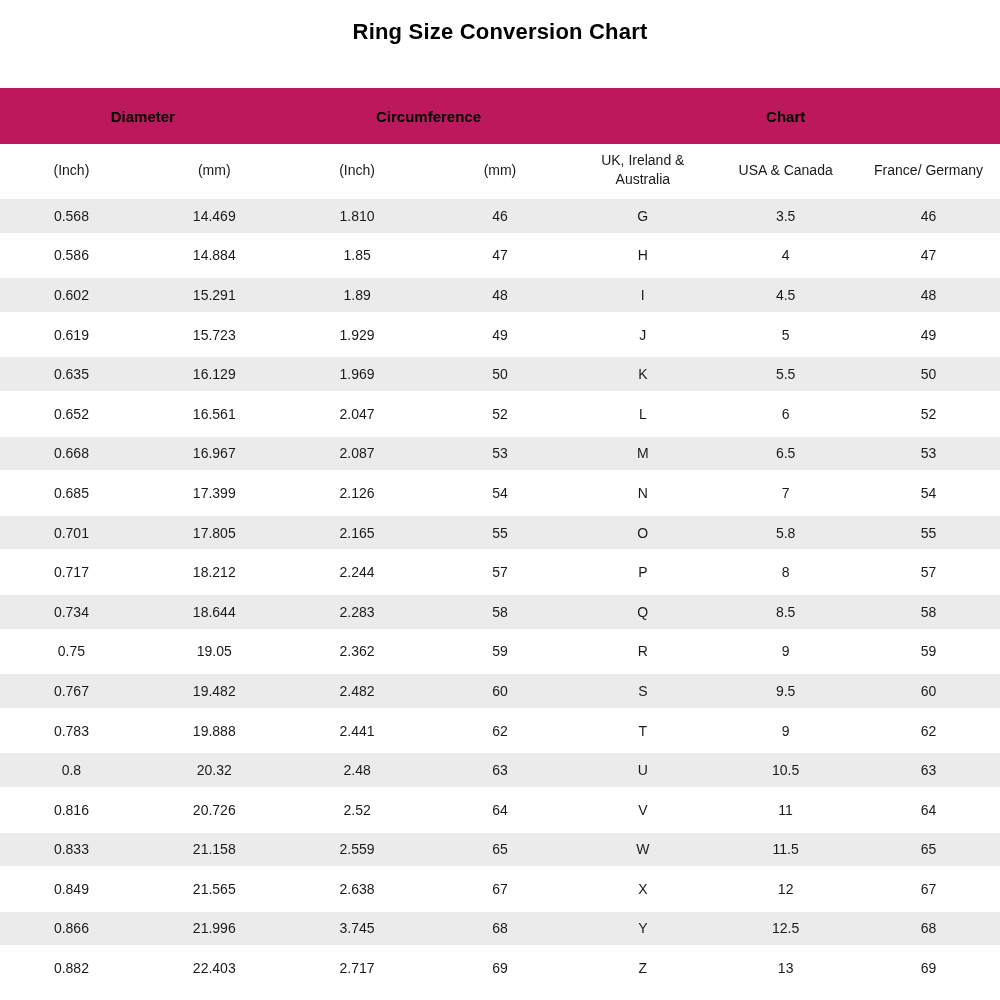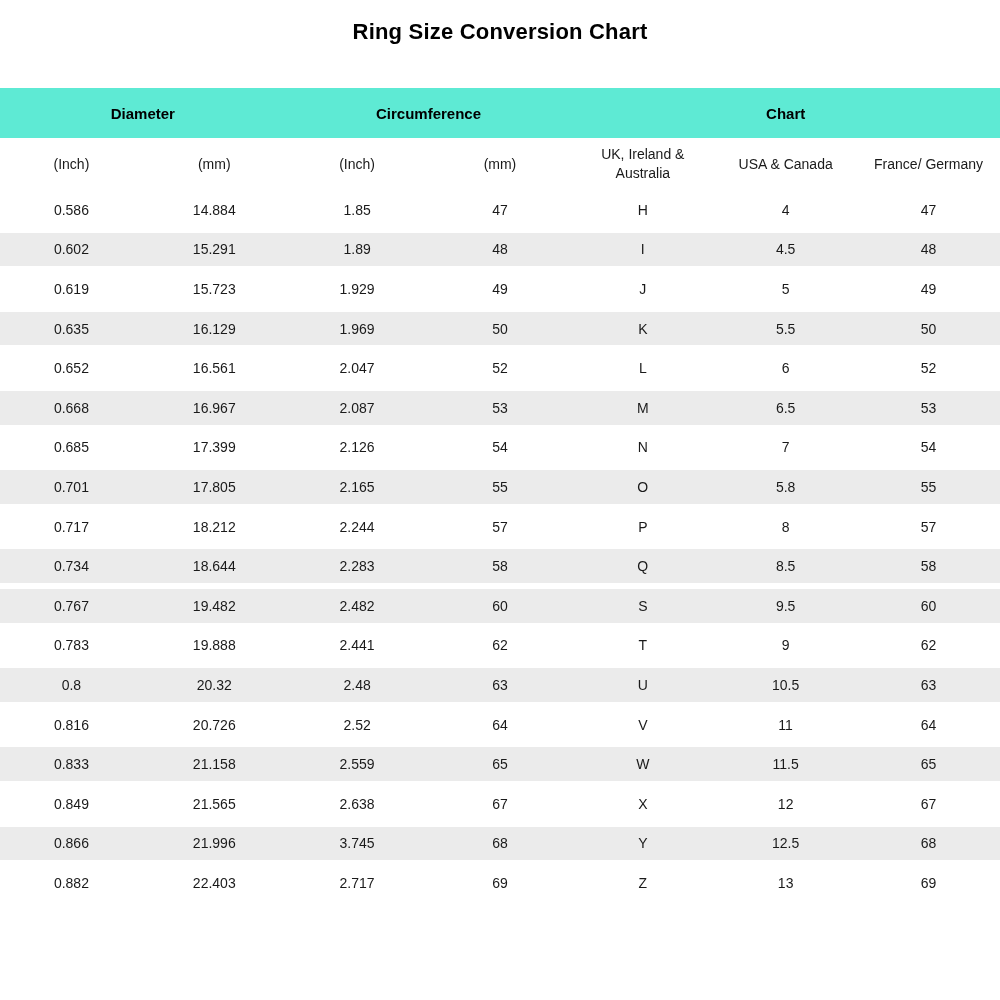--- a/index.html
+++ b/index.html
@@ -37,22 +37,22 @@
     border-spacing: 0;
   }
   .conv-table th, .conv-table td {
     box-sizing: border-box;
     text-align: center;
     vertical-align: middle;
     padding: 0;
     overflow: hidden;
   }
   tr.group-row th {
-    height: 50px;
-    background: #5eead4;
+    height: 56px;
+    background: #be185d;
     font-size: 15px;
     font-weight: bold;
     color: #000000;
   }
   tr.colhead-row th {
     height: 52px;
     background: #ffffff;
     font-size: 14px;
     font-weight: normal;
     line-height: 1.35;
@@ -90,20 +90,29 @@
         <th>(mm)</th>
         <th>(Inch)</th>
         <th>(mm)</th>
         <th>UK, Ireland &amp; Australia</th>
         <th>USA &amp; Canada</th>
         <th>France/ Germany</th>
       </tr>
     </thead>
     <tbody>
 
+        <tr class="shade">
+          <td>0.568</td>
+          <td>14.469</td>
+          <td>1.810</td>
+          <td>46</td>
+          <td>G</td>
+          <td>3.5</td>
+          <td>46</td>
+        </tr>
 
         <tr>
           <td>0.586</td>
           <td>14.884</td>
           <td>1.85</td>
           <td>47</td>
           <td>H</td>
           <td>4</td>
           <td>47</td>
         </tr>
@@ -191,20 +200,29 @@
         <tr class="shade">
           <td>0.734</td>
           <td>18.644</td>
           <td>2.283</td>
           <td>58</td>
           <td>Q</td>
           <td>8.5</td>
           <td>58</td>
         </tr>
 
+        <tr>
+          <td>0.75</td>
+          <td>19.05</td>
+          <td>2.362</td>
+          <td>59</td>
+          <td>R</td>
+          <td>9</td>
+          <td>59</td>
+        </tr>
 
         <tr class="shade">
           <td>0.767</td>
           <td>19.482</td>
           <td>2.482</td>
           <td>60</td>
           <td>S</td>
           <td>9.5</td>
           <td>60</td>
         </tr>

